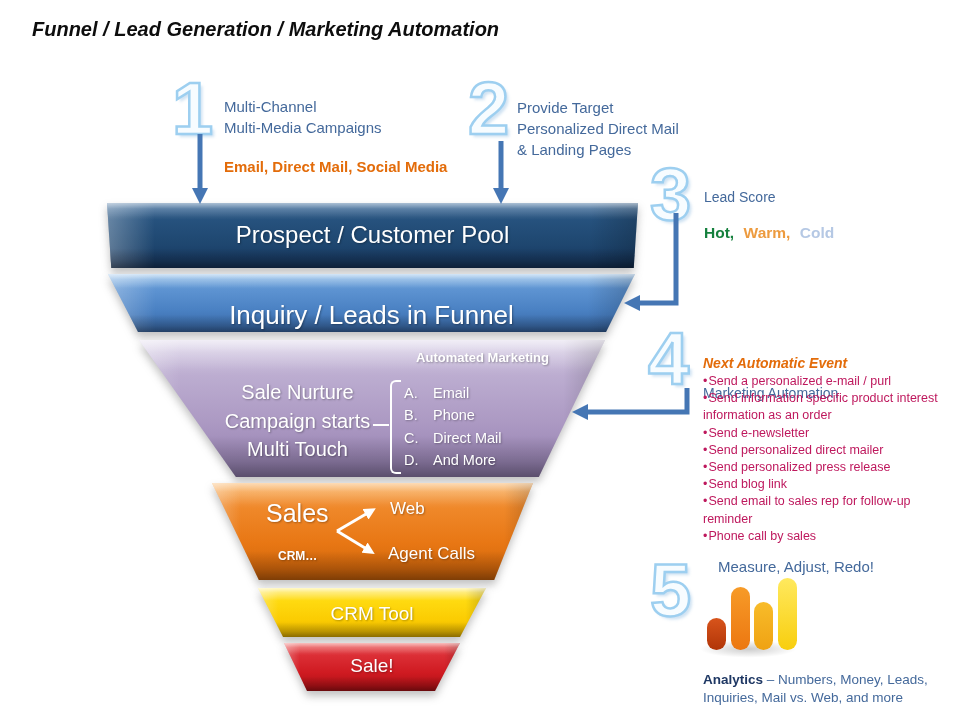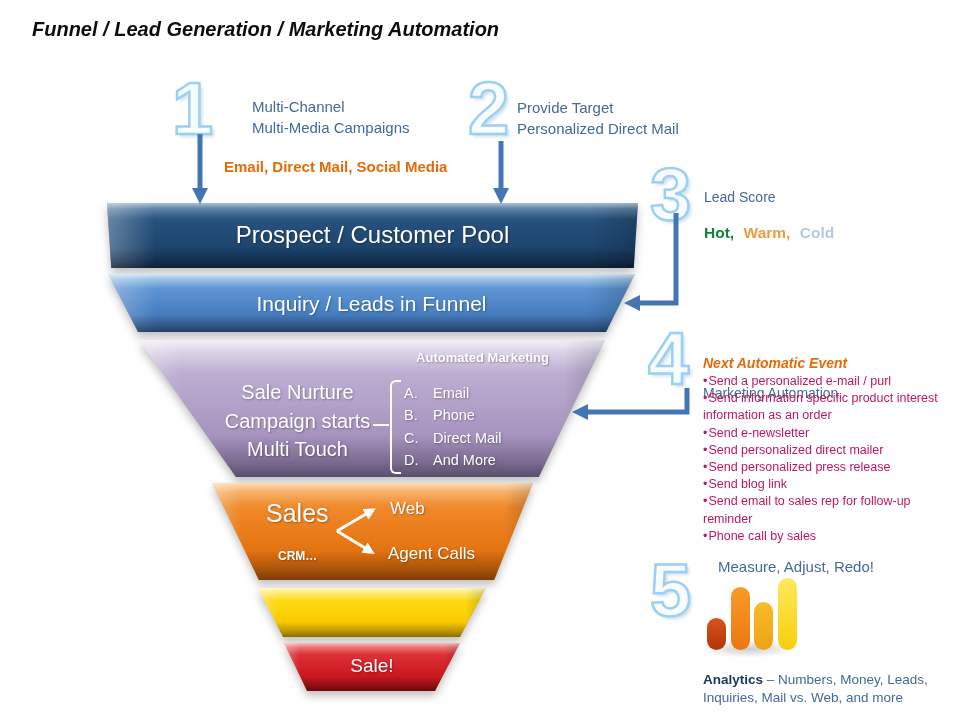--- a/index.html
+++ b/index.html
@@ -67,29 +67,30 @@
 <div id="stage">
 
   <div class="abs" id="slide-title">Funnel / Lead Generation / Marketing Automation</div>
 
   <div class="abs step-num" style="left:172px;top:72px;">1</div>
   <div class="abs step-num" style="left:468px;top:72px;">2</div>
   <div class="abs step-num" style="left:650px;top:158px;">3</div>
   <div class="abs step-num" style="left:648px;top:322px;">4</div>
   <div class="abs step-num" style="left:650px;top:554px;">5</div>
 
-  <div class="abs note" style="left:224px;top:96px;margin-left:28px;">
+  <div class="abs note" style="left:224px;top:96px;">
     <div>Multi-Channel</div>
     <div>Multi-Media Campaigns</div>
   </div>
   <div class="abs hl-orange" style="left:224px;top:158px;">Email, Direct Mail, Social Media</div>
 
   <div class="abs note" style="left:517px;top:97px;">
     <div>Provide Target</div>
     <div>Personalized Direct Mail</div>
+    <div>&amp; Landing Pages</div>
   </div>
 
   <div class="abs note-sm" style="left:704px;top:188px;font-size:14px;">Lead Score</div>
   <div class="abs" style="left:704px;top:224px;">
     <span class="scoreword" style="color:#15803d;">Hot,</span>
     <span class="scoreword" style="color:#ed9b3f;margin-left:5px;">Warm,</span>
     <span class="scoreword" style="color:#b5c8e4;margin-left:5px;">Cold</span>
   </div>
 
   <div class="abs note-sm" style="left:703px;top:338px;font-size:14px;margin-top:46px;">Marketing Automation</div>
@@ -131,21 +132,21 @@
       <div class="layer l4"></div>
     </div>
   <div class="lwrap" style="left:258px;top:588px;width:228px;height:49px;">
       <div class="layer l5"></div>
     </div>
   <div class="lwrap" style="left:284px;top:643px;width:176px;height:48px;">
       <div class="layer l6"></div>
     </div>
 
   <div class="abs ftext fcenter" style="left:107px;top:221px;width:531px;font-size:24px;">Prospect / Customer Pool</div>
-  <div class="abs ftext fcenter" style="left:108px;top:292px;width:527px;font-size:21px;">Inquiry / Leads in Funnel</div>
+  <div class="abs ftext fcenter" style="left:108px;top:300px;width:527px;font-size:26px;">Inquiry / Leads in Funnel</div>
 
   <div class="abs ftext fcenter" style="left:205px;top:378px;width:185px;font-size:20px;line-height:28.5px;">
     <div>Sale Nurture</div>
     <div>Campaign starts</div>
     <div>Multi Touch</div>
   </div>
   <div class="abs ftext fcenter" style="left:400px;top:350px;width:165px;font-size:13px;font-weight:bold;">Automated Marketing</div>
   <div class="abs" id="bracket-dash" style="left:373px;top:424px;"></div>
   <div class="abs" id="list-bracket" style="left:390px;top:380px;"></div>
   <div class="abs ftext" style="left:404px;top:382px;">
@@ -153,20 +154,21 @@
     <div class="ab-row"><span class="ab-k">B.</span><span>Phone</span></div>
     <div class="ab-row"><span class="ab-k">C.</span><span>Direct Mail</span></div>
     <div class="ab-row"><span class="ab-k">D.</span><span>And More</span></div>
   </div>
 
   <div class="abs ftext" style="left:266px;top:499px;font-size:25px;">Sales</div>
   <div class="abs ftext" style="left:278px;top:549px;font-size:12px;font-weight:bold;">CRM…</div>
   <div class="abs ftext" style="left:390px;top:499px;font-size:17px;">Web</div>
   <div class="abs ftext" style="left:388px;top:544px;font-size:17px;">Agent Calls</div>
 
+  <div class="abs ftext fcenter" style="left:258px;top:603px;width:228px;font-size:19px;">CRM Tool</div>
   <div class="abs ftext fcenter" style="left:284px;top:655px;width:176px;font-size:19px;">Sale!</div>
 
   <svg width="954" height="714" viewBox="0 0 954 714">
     <defs>
       <marker id="mb" markerWidth="3.2" markerHeight="3.2" refX="0.2" refY="1.6" orient="auto" markerUnits="strokeWidth">
         <path d="M0,0 L3.2,1.6 L0,3.2 z" fill="#4576b4"></path>
       </marker>
       <marker id="mw" markerWidth="4" markerHeight="4" refX="0.2" refY="2" orient="auto" markerUnits="strokeWidth">
         <path d="M0,0 L4,2 L0,4 z" fill="#ffffff"></path>
       </marker>

